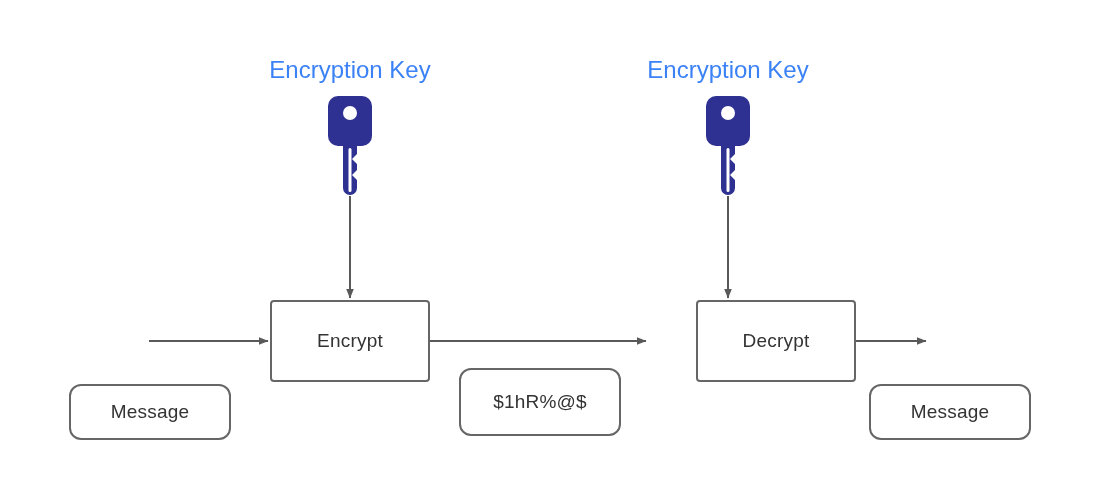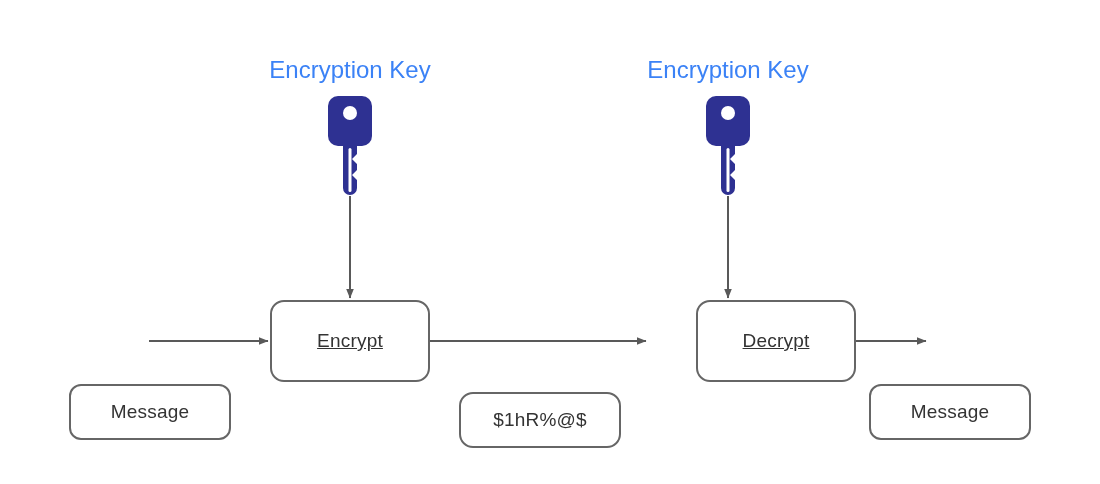--- a/index.html
+++ b/index.html
@@ -33,22 +33,21 @@
     display: flex;
     align-items: center;
     justify-content: center;
     color: #333333;
     font-size: 19px;
     font-family: "Liberation Sans", sans-serif;
     letter-spacing: 0.2px;
     z-index: 3;
   }
   .proc-box {
-    border-radius: 14px;
-    text-decoration: underline;
+    border-radius: 4px;
   }
   .key-label {
     position: absolute;
     color: #3b82f6;
     font-size: 24px;
     font-family: "Liberation Sans", sans-serif;
     text-align: center;
     white-space: nowrap;
     z-index: 3;
   }
@@ -101,17 +100,17 @@
              A7 7 0 0 1 22 99 A7 7 0 0 1 15 92 Z"></path>
     <rect x="20.5" y="52" width="3" height="44" fill="#ffffff" rx="1.5"></rect>
   </svg>
 
   <div class="node-box proc-box" style="left:270px; top:300px; width:160px; height:82px;">Encrypt</div>
 
   <div class="node-box proc-box" style="left:648px; top:300px; width:160px; height:82px;margin-left:48px;">Decrypt</div>
 
   <div class="node-box" style="left:69px; top:384px; width:162px; height:56px;">Message</div>
 
-  <div class="node-box" style="left:459px; top:392px; width:162px; height:56px;border-radius:14px;">$1hR%@$</div>
+  <div class="node-box" style="left:459px; top:368px; width:162px; height:68px;">$1hR%@$</div>
 
   <div class="node-box" style="left:869px; top:384px; width:162px; height:56px;">Message</div>
 
 </div>
 
 </body></html>

